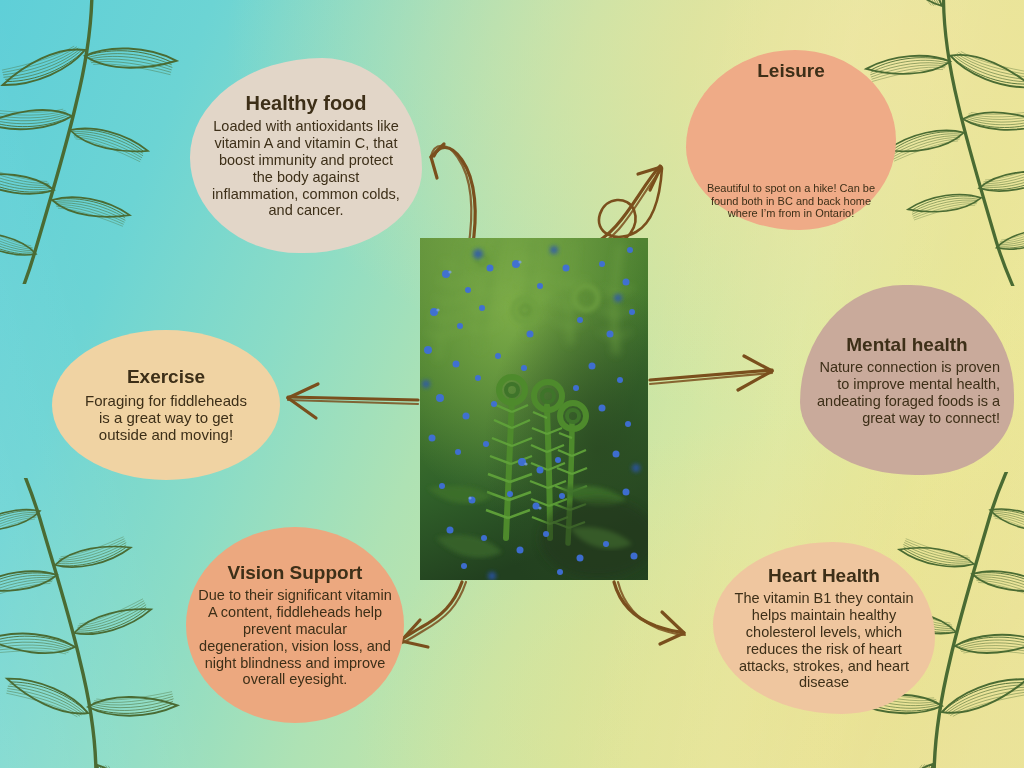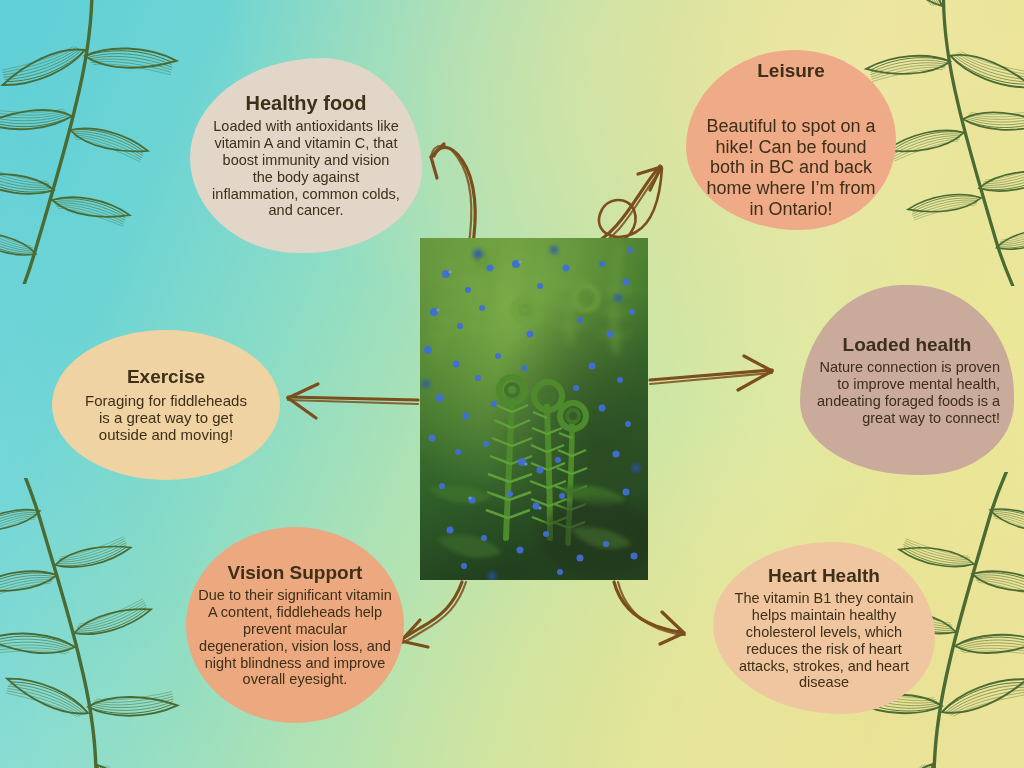--- a/index.html
+++ b/index.html
@@ -69,21 +69,21 @@
   #blob-healthy-food .blob-title { font-size: 20px; }
   #blob-healthy-food .blob-body  { font-size: 14.5px; width: 190px; }
 
   #blob-leisure {
     left: 686px; top: 50px; width: 210px; height: 180px;
     background: #efab87;
     border-radius: 52% 48% 46% 54% / 54% 50% 50% 46%;
     justify-content: space-between;
   }
   #blob-leisure .blob-title { font-size: 19px; }
-  #blob-leisure .blob-body  { font-size: 18px; width: 176px; }
+  #blob-leisure .blob-body  { font-size: 11px; width: 176px; }
 
   #blob-mental-health {
     left: 800px; top: 285px; width: 214px; height: 190px;
     background: #c9aa9b;
     border-radius: 50% 50% 44% 56% / 64% 60% 40% 40%;
   }
   #blob-mental-health .blob-title { font-size: 19px; }
   #blob-mental-health .blob-body  { font-size: 14.5px; width: 186px; text-align: right; }
 
   #blob-exercise {
@@ -474,30 +474,30 @@
           <circle cx="6" cy="146" r="4"></circle>
             <circle cx="216" cy="230" r="4"></circle>
             <circle cx="72" cy="338" r="4"></circle>
         </g>
       </g>
     </svg>
   </div>
 
   <div class="blob" id="blob-healthy-food">
     <div class="blob-title">Healthy food</div>
-    <div class="blob-body">Loaded with antioxidants like vitamin A and vitamin C, that boost immunity and vision the body against inflammation, common colds, and cancer.</div>
+    <div class="blob-body">Loaded with antioxidants like vitamin A and vitamin C, that boost immunity and protect the body against inflammation, common colds, and cancer.</div>
   </div>
 
   <div class="blob" id="blob-leisure">
     <div class="blob-title">Leisure</div>
     <div class="blob-body">Beautiful to spot on a hike! Can be found both in BC and back home where I’m from in Ontario!</div>
   </div>
 
   <div class="blob" id="blob-mental-health">
-    <div class="blob-title">Loaded health</div>
+    <div class="blob-title">Mental health</div>
     <div class="blob-body">Nature connection is proven to improve mental health, andeating foraged foods is a great way to connect!</div>
   </div>
 
   <div class="blob" id="blob-vision-support">
     <div class="blob-title">Vision Support</div>
     <div class="blob-body">Due to their significant vitamin A content, fiddleheads help prevent macular degeneration, vision loss, and night blindness and improve overall eyesight.</div>
   </div>
 
   <div class="blob" id="blob-exercise">
     <div class="blob-title">Exercise</div>

